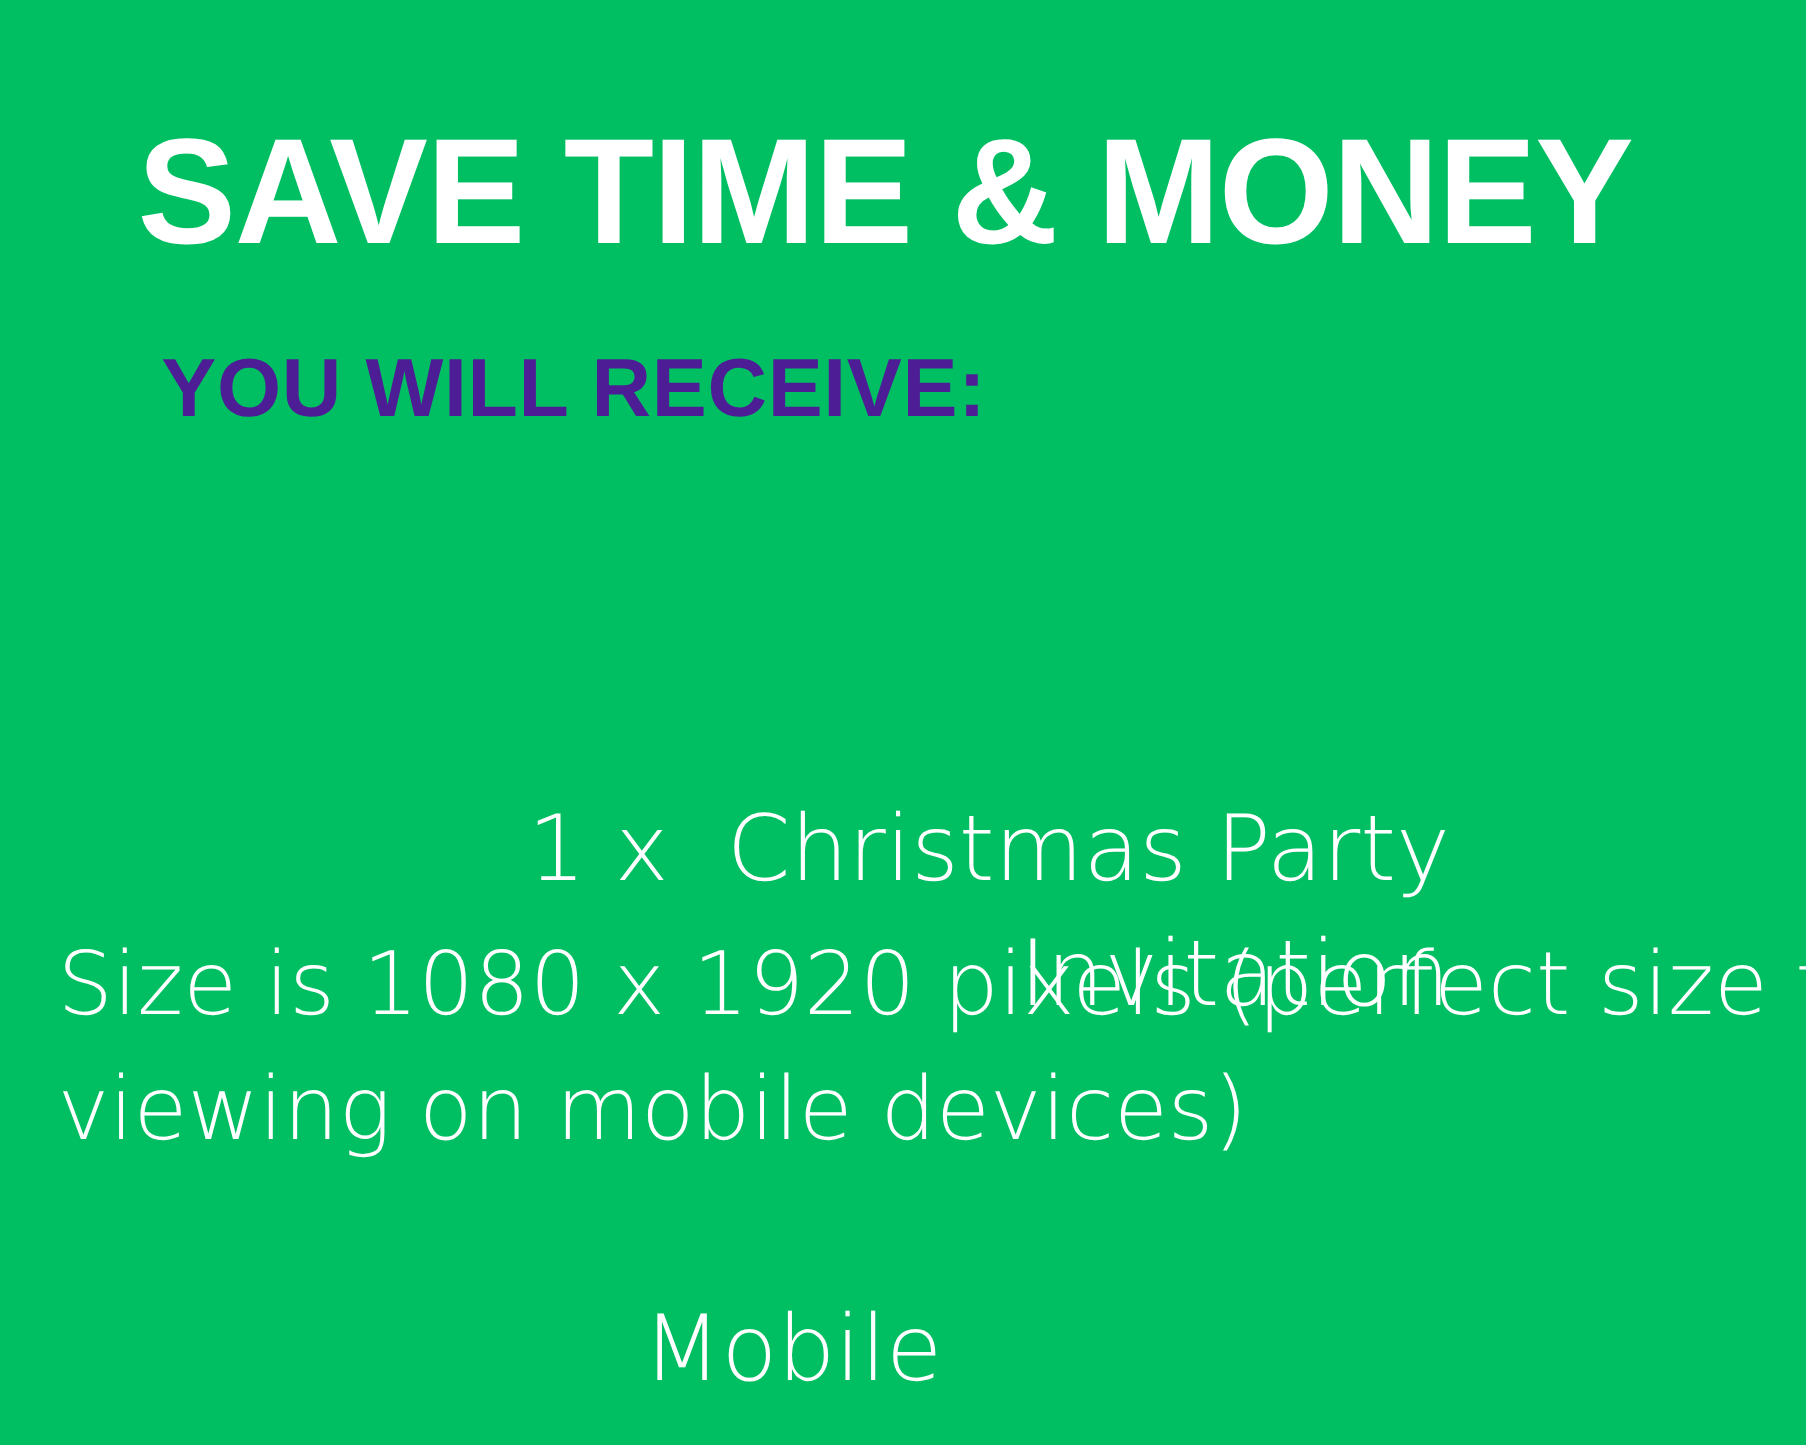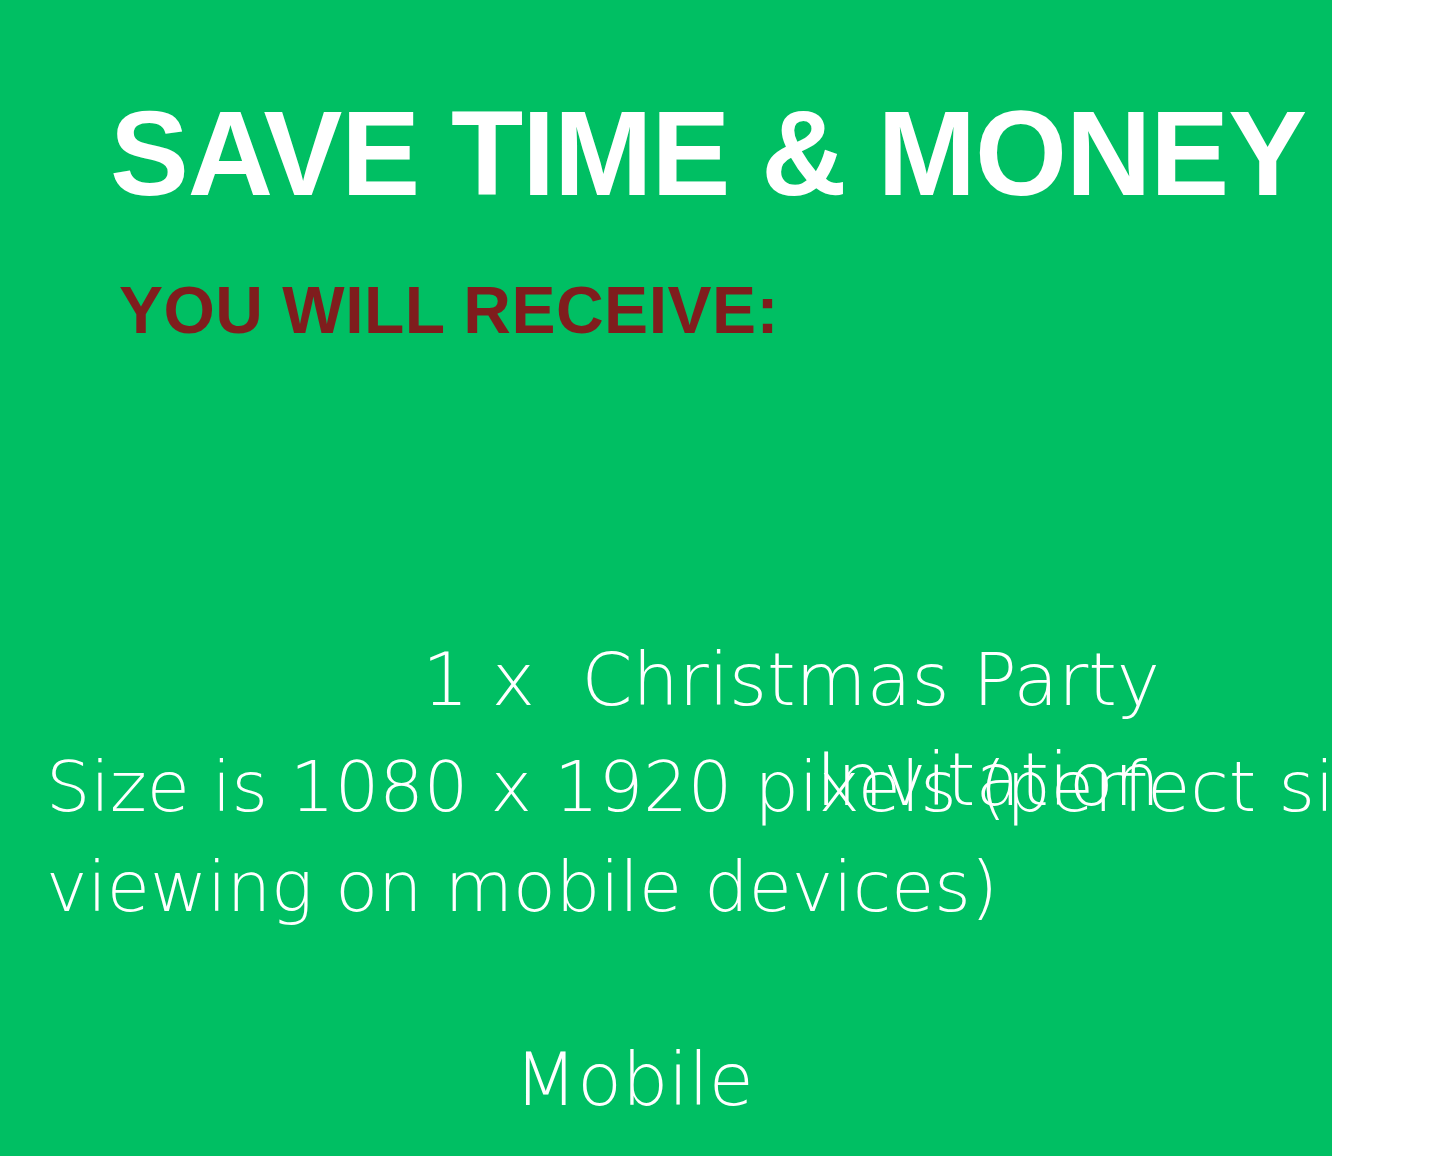--- a/index.html
+++ b/index.html
@@ -7,21 +7,21 @@
     padding: 0;
   }
 
   body {
     background: #ffffff;
     font-family: "Liberation Sans", sans-serif;
   }
 
   #promo-card {
     position: relative;
-    width: 1332px;
+    width: 1445px;
     height: 1156px;
     background: #00bf63;
     overflow: hidden;
     box-sizing: border-box;
     padding-left: 35px;
   }
 
   
   .headline {
     position: absolute;
@@ -36,29 +36,29 @@
     letter-spacing: -1px;
     color: #ffffff;
     white-space: nowrap;
     transform: scaleX(0.985);
     transform-origin: left top;
   }
 
   
   .subhead {
     position: absolute;
-    left: 119px;
+    left: 129px;
     top: 277px;
     margin: 0;
     font-family: "Liberation Sans", sans-serif;
     font-weight: 700;
     font-size: 66px;
     line-height: 1.0;
     letter-spacing: 0.5px;
-    color: #7f1d1d;
+    color: #4c1d95;
     white-space: nowrap;
   }
 
   
   .product-block {
     position: absolute;
     left: 108px;
     top: 430px;
     width: 1052px;
     margin: 0;

